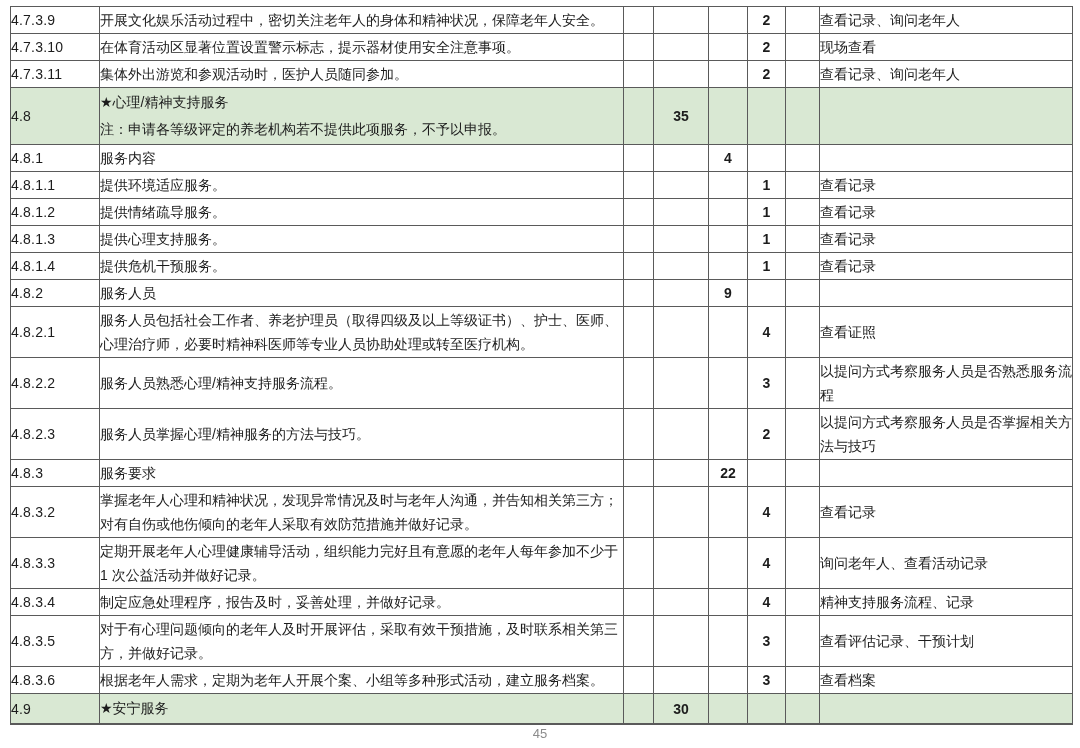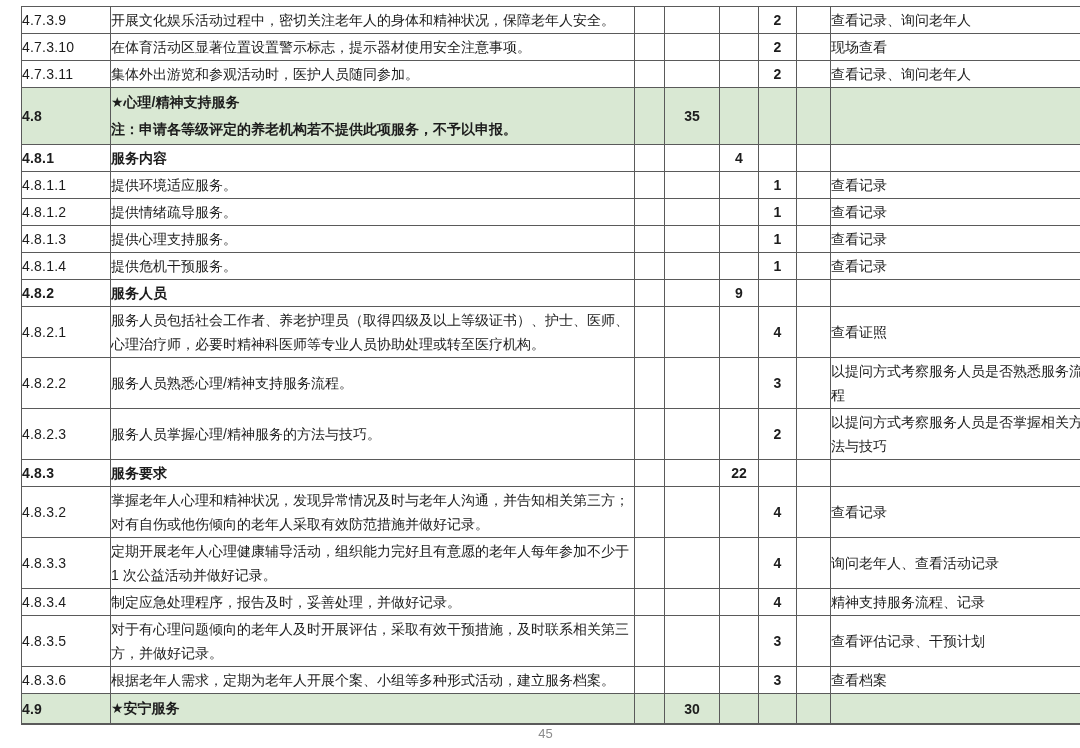--- a/index.html
+++ b/index.html
@@ -3,21 +3,21 @@
 <meta charset="utf-8">
 <style>
   html,body{margin:0;padding:0;}
   body{
     width:1080px;height:748px;
     background:#ffffff;
     font-family:"Liberation Sans","DejaVu Sans",sans-serif;
     position:relative;
     color:var(--txt,#1c1c1c);
   }
-  .page{position:absolute;inset:0;overflow:hidden;margin-left:11px;}
+  .page{position:absolute;inset:0;overflow:hidden;}
   table.eval-table{
     position:absolute;left:10px;top:6px;
     width:1062px;
     border-collapse:collapse;
     table-layout:fixed;
   }
   table.eval-table td{
     border:1px solid var(--bd,#5a5a5a);
     font-size:14px;
     line-height:24px;
@@ -25,21 +25,21 @@
     padding:1px 0;
     overflow:hidden;
   }
   tr:last-child td{border-bottom-width:2px;}
   td.c-num{padding-left:26px;letter-spacing:.2px;}
   td.c-desc{padding-left:8px;padding-right:8px;white-space:pre-line;}
   td.c-score{text-align:center;font-weight:bold;}
   td.c-verify{padding-left:10px;padding-right:4px;}
   tr.hl td{background:var(--hl,#d9e8d3);}
   tr.hl td.c-desc{line-height:27px;}
-  tr.bold td.c-num, tr.bold td.c-desc{font-weight:bold;}
+  tr.bold td.c-num, tr.bold td.c-desc{font-weight:normal;}
   .footer{
     position:absolute;left:0;right:0;top:726px;
     text-align:center;
     font-size:13px;
     color:var(--ft,#8c8c8c);
   }
 </style>
 </head>
 <body>
 

